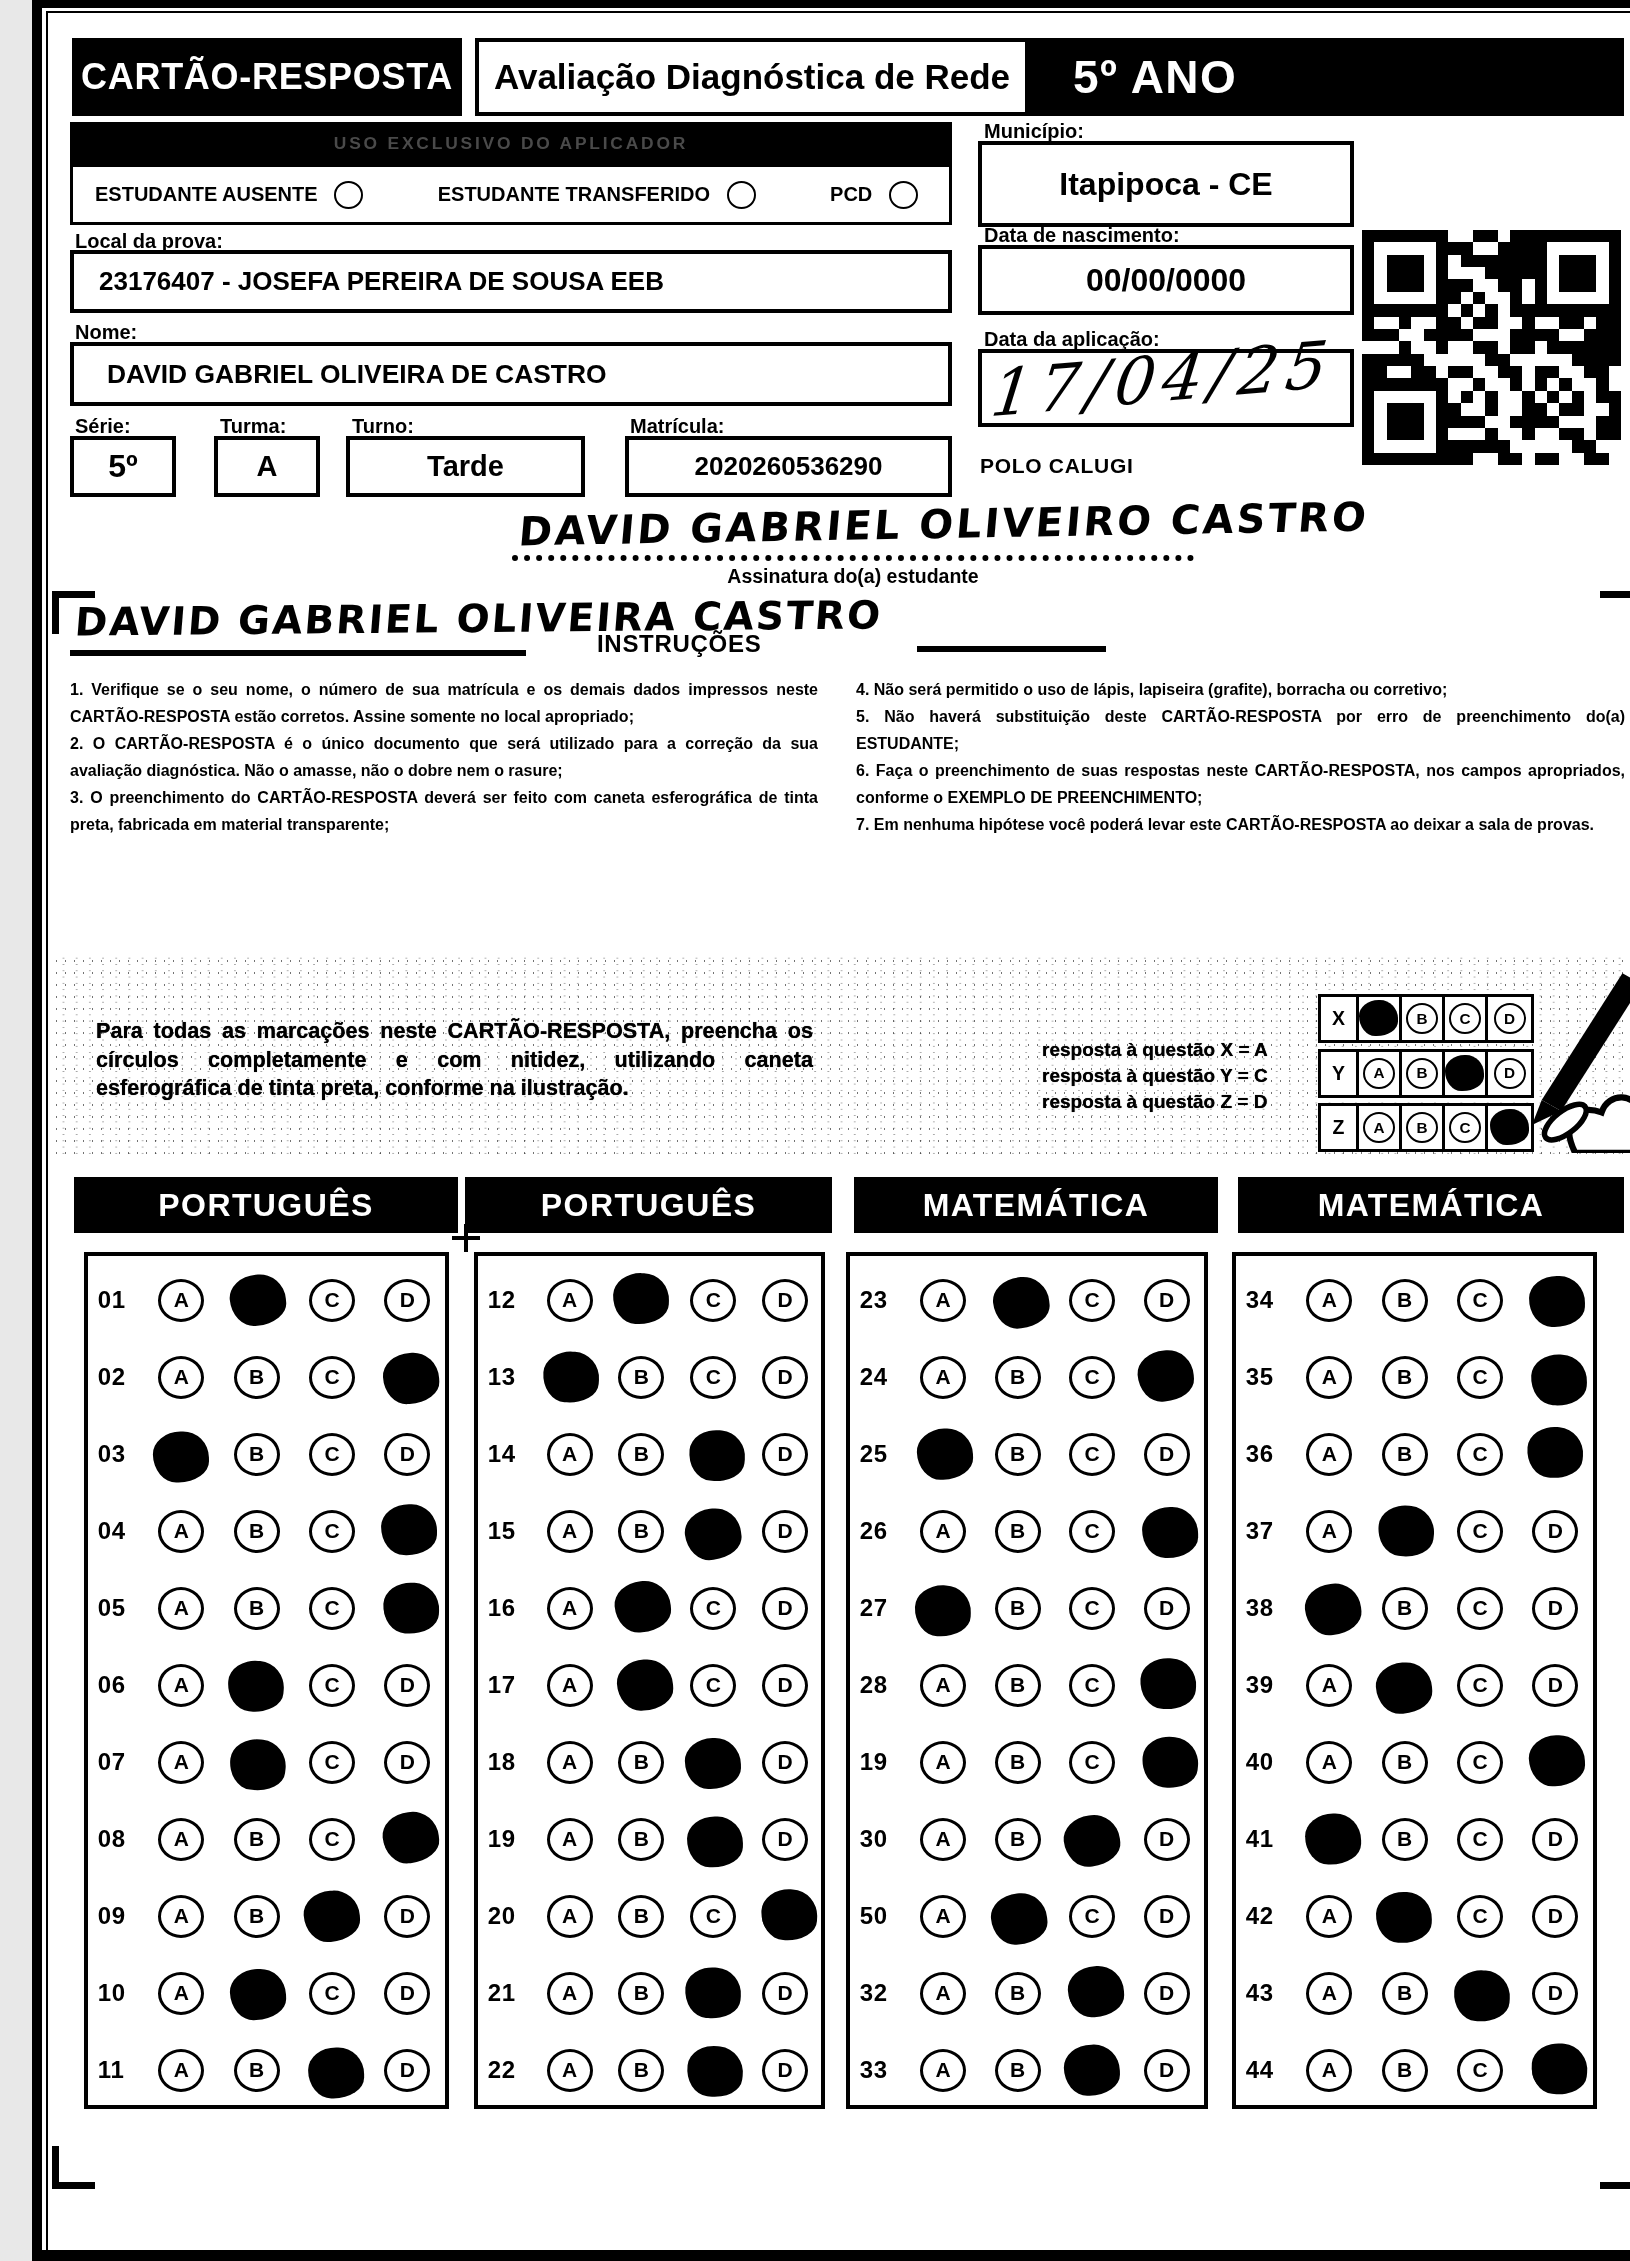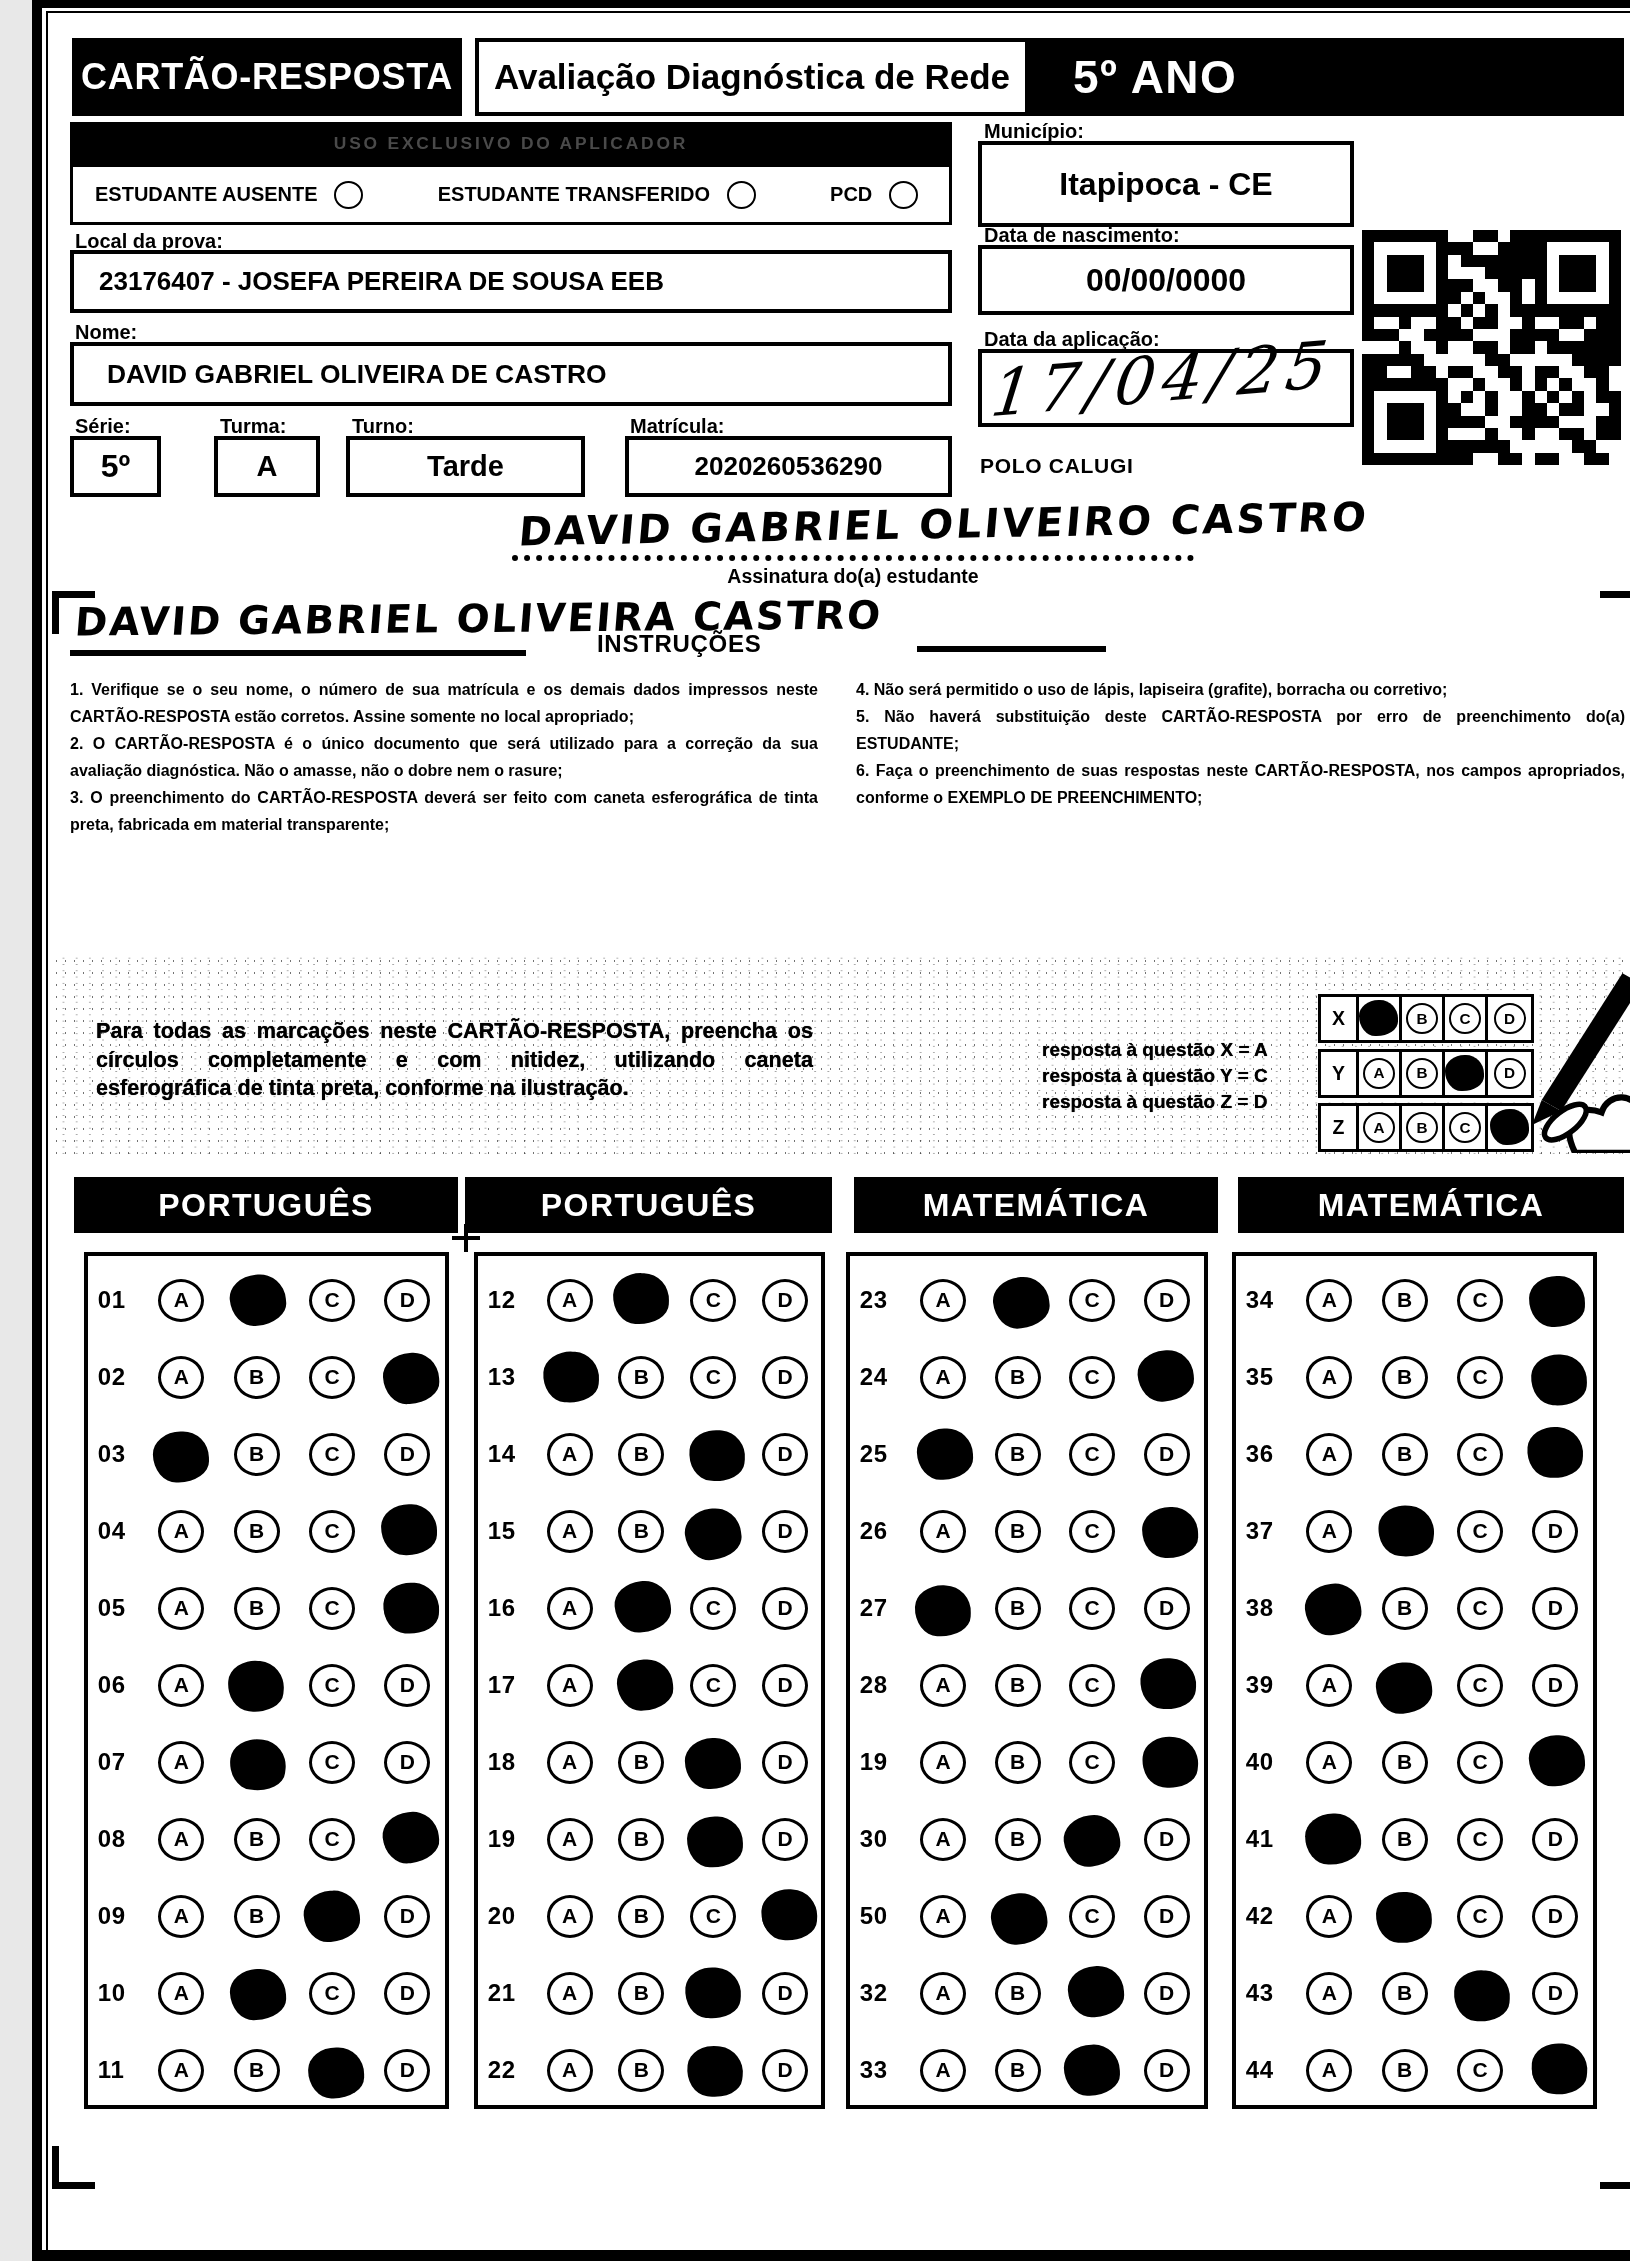--- a/index.html
+++ b/index.html
@@ -124,21 +124,21 @@
   <div class="fbox" style="left:38px;top:250px;width:882px;height:63px">
     <span class="val" style="font-size:26px;padding-left:25px">23176407 - JOSEFA PEREIRA DE SOUSA EEB</span>
   </div>
 
   <div class="abs field-label" style="left:43px;top:321px">Nome:</div>
   <div class="fbox" style="left:38px;top:342px;width:882px;height:64px">
     <span class="val" style="font-size:26.4px;padding-left:33px">DAVID GABRIEL OLIVEIRA DE CASTRO</span>
   </div>
 
   <div class="abs field-label" style="left:43px;top:415px">Série:</div>
-  <div class="fbox center" style="left:38px;top:436px;width:91px;height:61px">
+  <div class="fbox center" style="left:38px;top:436px;width:106px;height:61px">
     <span class="val" style="font-size:32px">5º</span>
   </div>
   <div class="abs field-label" style="left:188px;top:415px">Turma:</div>
   <div class="fbox center" style="left:182px;top:436px;width:106px;height:61px">
     <span class="val" style="font-size:29px">A</span>
   </div>
   <div class="abs field-label" style="left:320px;top:415px">Turno:</div>
   <div class="fbox center" style="left:314px;top:436px;width:239px;height:61px">
     <span class="val" style="font-size:29px">Tarde</span>
   </div>
@@ -578,20 +578,21 @@
 
   <div class="instr-col" id="instr-left" style="left:38px;width:748px">
       <p class="instr-item">1. Verifique se o seu nome, o número de sua matrícula e os demais dados impressos neste CARTÃO-RESPOSTA estão corretos. Assine somente no local apropriado;</p>
       <p class="instr-item">2. O CARTÃO-RESPOSTA é o único documento que será utilizado para a correção da sua avaliação diagnóstica. Não o amasse, não o dobre nem o rasure;</p>
       <p class="instr-item">3. O preenchimento do CARTÃO-RESPOSTA deverá ser feito com caneta esferográfica de tinta preta, fabricada em material transparente;</p>
     </div>
   <div class="instr-col" id="instr-right" style="left:824px;width:769px">
       <p class="instr-item">4. Não será permitido o uso de lápis, lapiseira (grafite), borracha ou corretivo;</p>
       <p class="instr-item">5. Não haverá substituição deste CARTÃO-RESPOSTA por erro de preenchimento do(a) ESTUDANTE;</p>
       <p class="instr-item">6. Faça o preenchimento de suas respostas neste CARTÃO-RESPOSTA, nos campos apropriados, conforme o EXEMPLO DE PREENCHIMENTO;</p>
+      <p class="instr-item">7. Em nenhuma hipótese você poderá levar este CARTÃO-RESPOSTA ao deixar a sala de provas.</p>
     </div>
 
   <div class="abs ex-band"></div>
   <div class="abs ex-text">Para todas as marcações neste CARTÃO-RESPOSTA, preencha os círculos completamente e com nitidez, utilizando caneta esferográfica de tinta preta, conforme na ilustração.</div>
   <div class="abs ex-legend" id="ex-legend">
       <div class="legend-line">resposta à questão X = A</div>
       <div class="legend-line">resposta à questão Y = C</div>
       <div class="legend-line">resposta à questão Z = D</div>
     </div>
   <div class="abs ex-grid" id="ex-grid">

